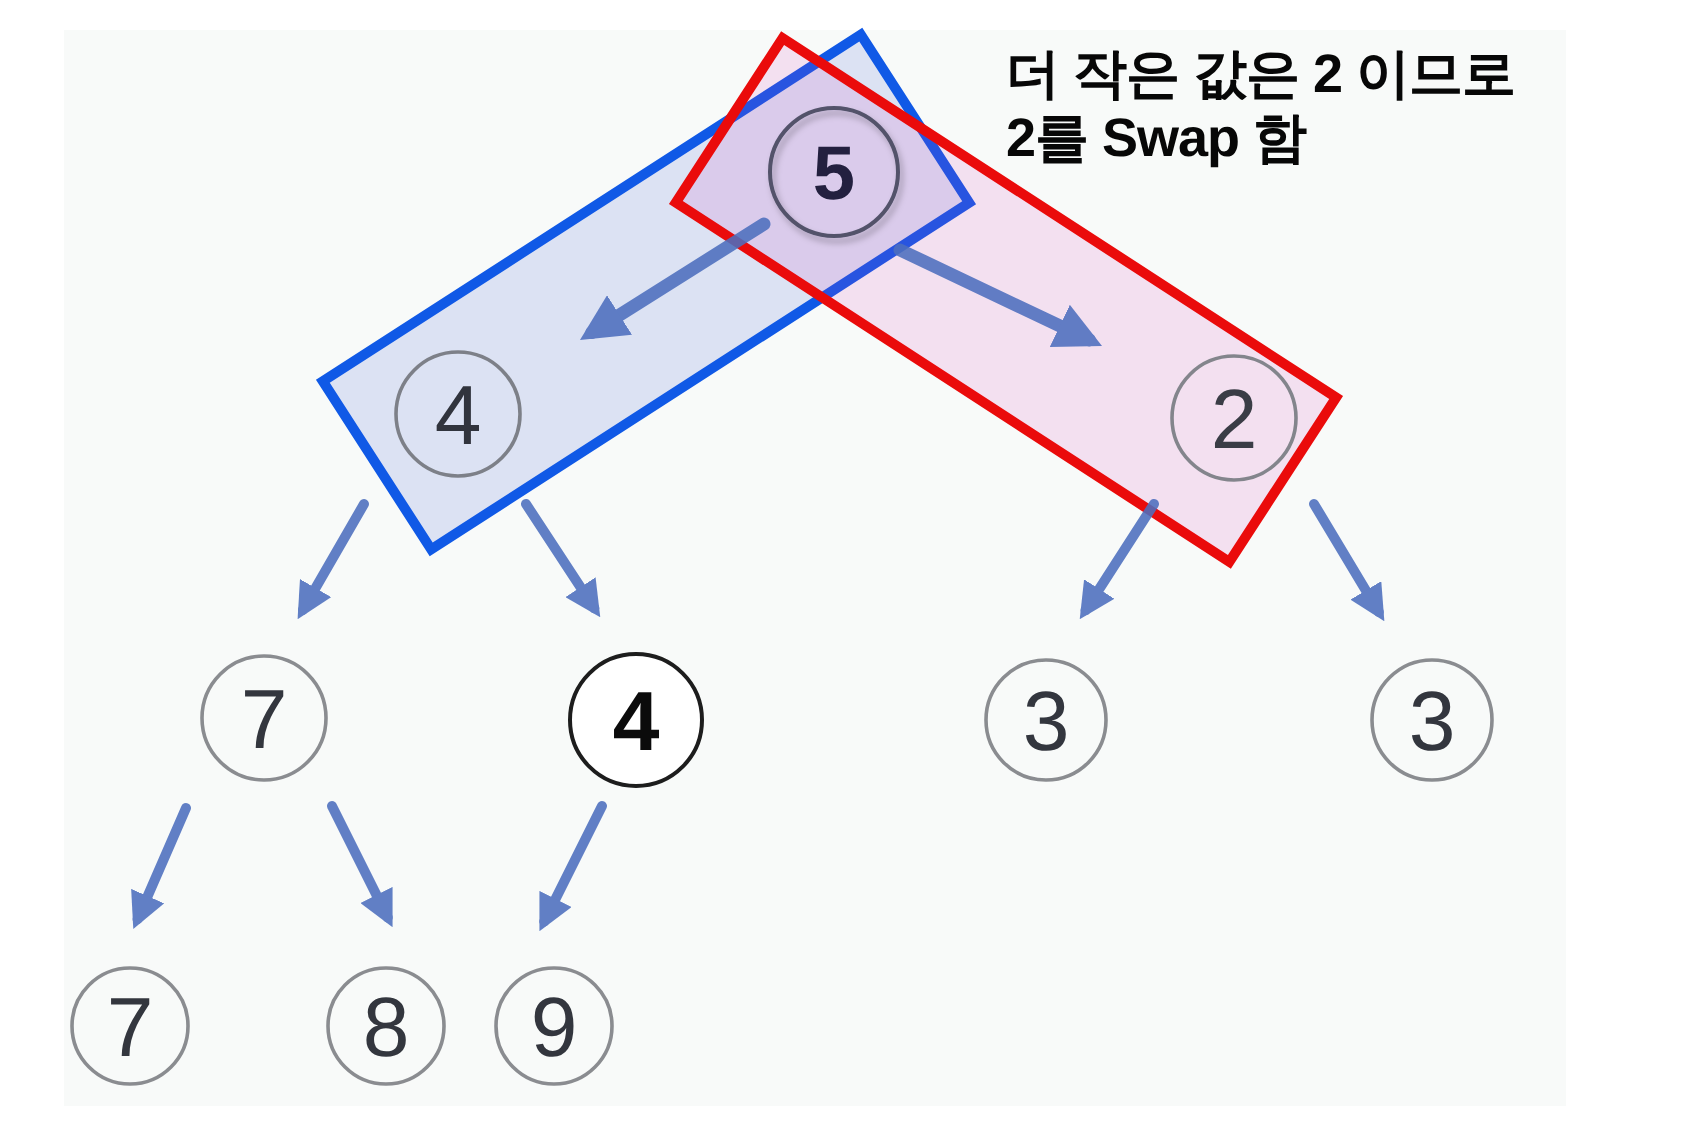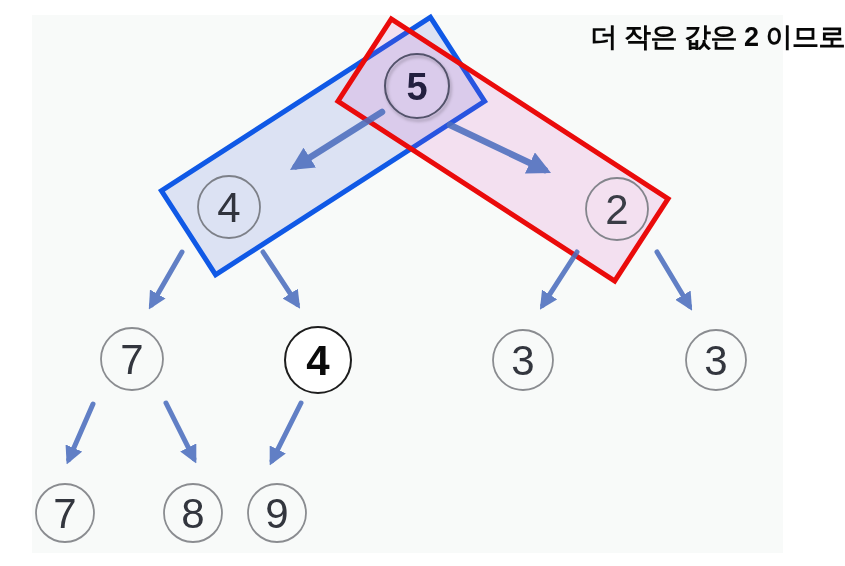--- a/index.html
+++ b/index.html
@@ -5,21 +5,21 @@
   html,body{margin:0;padding:0;}
   body{
     width:845px;height:566px;position:relative;overflow:hidden;
     background:#ffffff;
     font-family:"Liberation Sans","DejaVu Sans",sans-serif;
   }
   #stage{position:absolute;left:0;top:0;width:845px;height:566px;}
   svg{display:block;}
   .annotation{
     position:absolute;left:503px;top:22px;width:342px;
-    text-align:right;font-weight:700;font-size:27px;line-height:1.18;
+    text-align:left;font-weight:700;font-size:27px;line-height:1.18;
     letter-spacing:-0.5px;color:#070707;pointer-events:none;
   }
   .annotation span{display:block;}
   .node-text{pointer-events:none;}
 </style>
 </head>
 <body>
 
 <div id="stage">
   <svg width="845" height="566" viewBox="0 0 845 566">
@@ -88,14 +88,15 @@
         </g>
         <g>
           <circle cx="277" cy="513" r="29" fill="none" stroke="#8a8c90" stroke-width="1.8"></circle>
           <text x="277" y="513" text-anchor="middle" dy="0.36em" font-size="42" font-weight="400" fill="#33363e" class="node-text" font-family="&quot;Liberation Sans&quot;,&quot;DejaVu Sans&quot;,sans-serif">9</text>
         </g>
       </g>
   </svg>
 
   <div class="annotation">
     <span>더 작은 값은 2 이므로</span>
+    <span>2를 Swap 함</span>
   </div>
 </div>
 
 </body></html>

